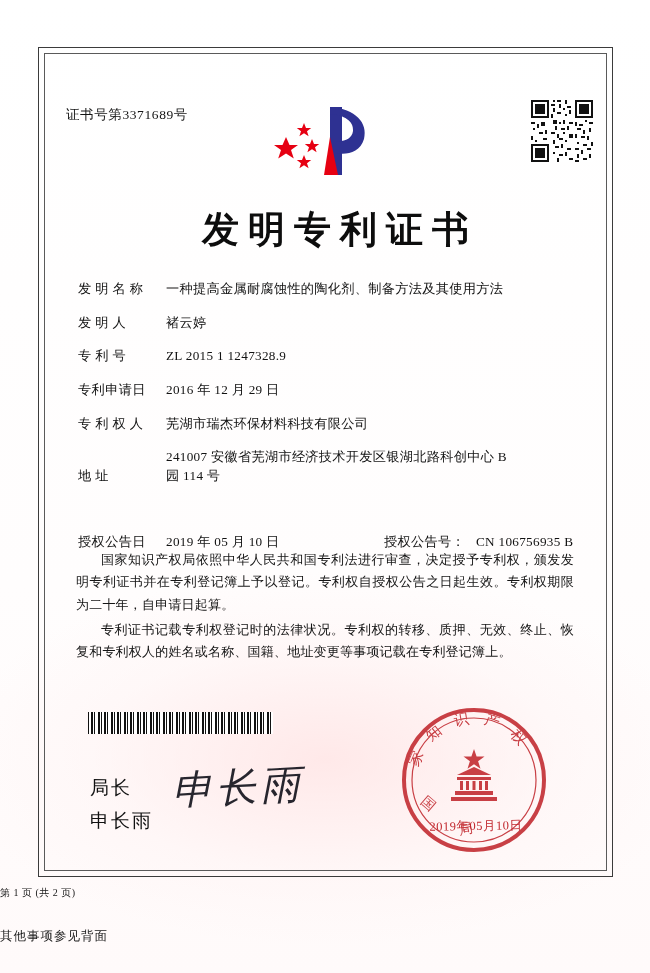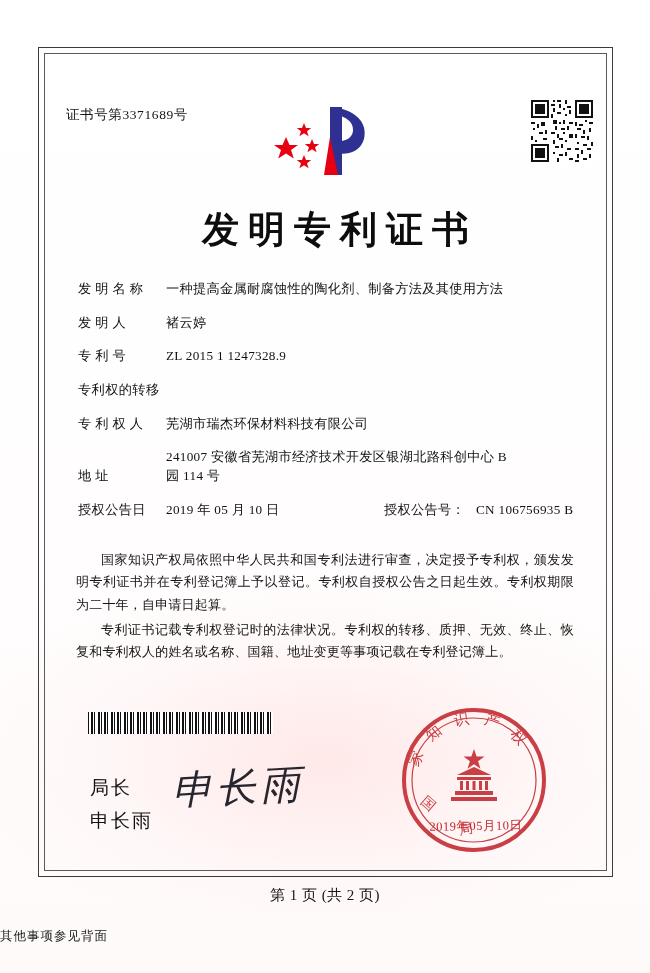--- a/index.html
+++ b/index.html
@@ -96,20 +96,21 @@
   .field-value {
     flex: 1 1 auto;
     letter-spacing: 0.3px;
   }
   .field-value .line2 {
     display: block;
   }
   .inline-pair {
     display: flex;
     width: 100%;
+    margin-top: 32px;
   }
   .inline-pair .p-left { flex: 0 0 218px; }
   .inline-pair .p-label2 { flex: 0 0 92px; white-space: nowrap; }
   .inline-pair .p-val2 { flex: 1 1 auto; }
 
   .paragraphs {
     position: absolute;
     left: 76px; top: 549px;
     width: 498px;
     font-size: 13px;
@@ -169,22 +170,22 @@
     text-align: center;
     font-size: 12.5px;
     color: #c1272d;
     letter-spacing: 0.5px;
     transform: rotate(-1deg);
   }
 
   .page-num {
     position: absolute;
     left: 0; right: 0; top: 886px;
-    text-align: center;
-    font-size: 15px;
+    text-align: left;
+    font-size: 10px;
     color: #171717;
     letter-spacing: 0.5px;
   }
   .footer-note {
     position: absolute;
     left: 0; right: 0; top: 928px;
     text-align: left;
     font-size: 12.5px;
     color: #171717;
     letter-spacing: 1px;
@@ -303,21 +304,22 @@
     </div>
     <div class="field-row">
       <div class="field-label">发 明 人</div>
       <div class="field-value">褚云婷</div>
     </div>
     <div class="field-row">
       <div class="field-label">专 利 号</div>
       <div class="field-value">ZL 2015 1 1247328.9</div>
     </div>
     <div class="field-row">
-      <div class="field-label">专利权的转移</div>
+      <div class="field-label">专利申请日</div>
+      <div class="field-value">2016 年 12 月 29 日</div>
     </div>
     <div class="field-row">
       <div class="field-label">专 利 权 人</div>
       <div class="field-value">芜湖市瑞杰环保材料科技有限公司</div>
     </div>
     <div class="field-row">
       <div class="field-label">地 址</div>
       <div class="field-value">
         <span>241007 安徽省芜湖市经济技术开发区银湖北路科创中心 B</span>
         <span class="line2">园 114 号</span>

